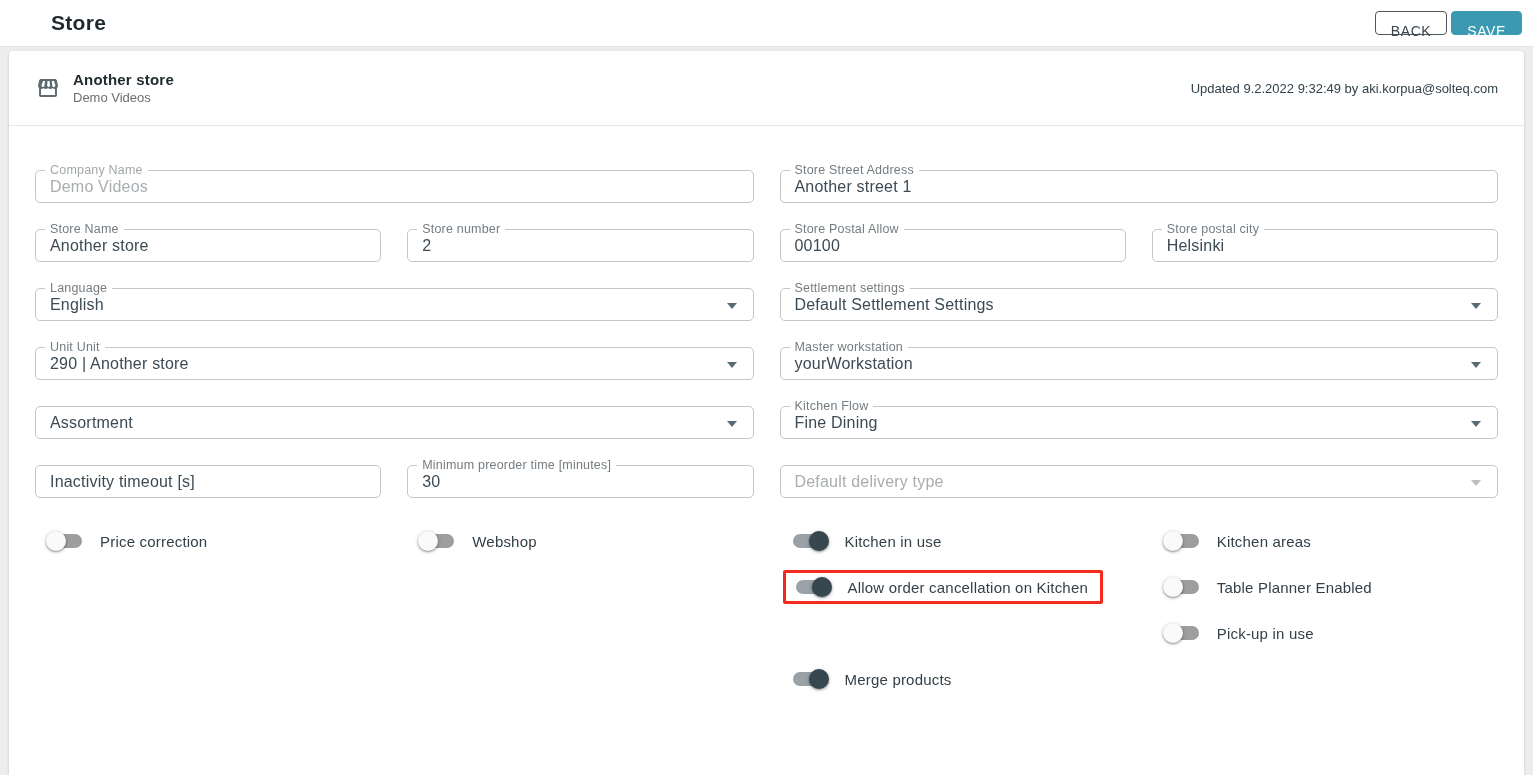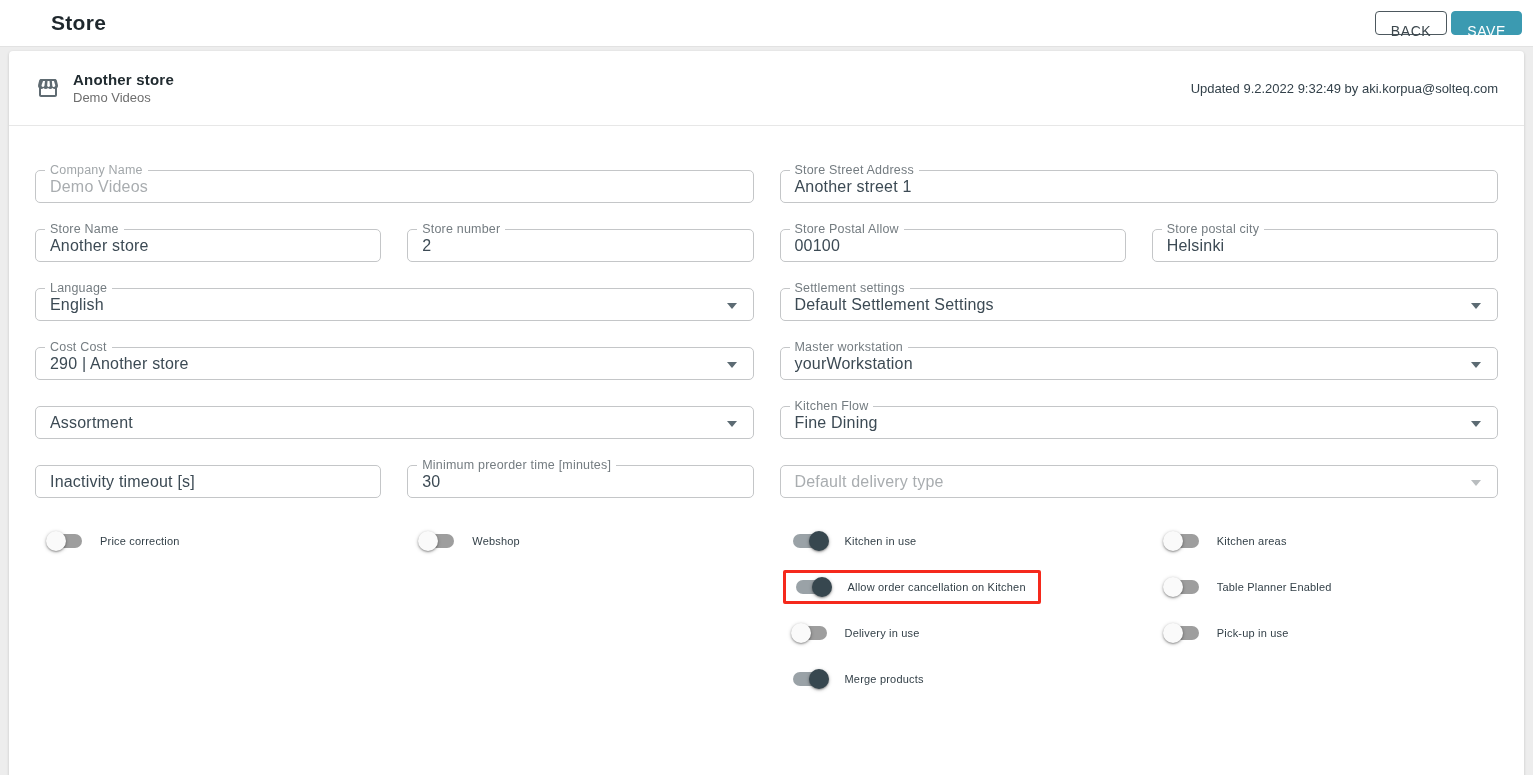--- a/index.html
+++ b/index.html
@@ -167,21 +167,21 @@
     top: 0; left: -2px;
     width: 20px; height: 20px;
     border-radius: 50%;
     background: #fafafa;
     box-shadow: 0 1px 2px rgba(0,0,0,.35), 0 1px 4px rgba(0,0,0,.2);
   }
   .switch.on .track { background: #9aa2a7; }
   .switch.on .knob { left: 16px; background: #37474f; }
   .toggle-label {
     margin-left: 15px;
-    font-size: 11px;
+    font-size: 15px;
     color: #323f47;
     letter-spacing: .2px;
     white-space: nowrap;
   }
 </style>
 </head>
 <body>
 
 <div class="topbar">
   <div class="topbar-title">Store</div>
@@ -241,21 +241,21 @@
       <span>English</span>
       <span class="caret"></span>
     </div>
     <div class="field">
       <span class="flabel">Settlement settings</span>
       <span>Default Settlement Settings</span>
       <span class="caret"></span>
     </div>
 
     <div class="field">
-      <span class="flabel">Cost Cost</span>
+      <span class="flabel">Unit Unit</span>
       <span>290 | Another store</span>
       <span class="caret"></span>
     </div>
     <div class="field">
       <span class="flabel">Master workstation</span>
       <span>yourWorkstation</span>
       <span class="caret"></span>
     </div>
 
     <div class="field">
@@ -326,27 +326,20 @@
     </div>
 
     <div class="toggle-group" style="grid-column:4; grid-row:2;">
       <span class="switch">
           <span class="track"></span>
           <span class="knob"></span>
         </span>
       <span class="toggle-label">Table Planner Enabled</span>
     </div>
 
-    <div class="toggle-group" style="grid-column:3; grid-row:3;">
-      <span class="switch">
-          <span class="track"></span>
-          <span class="knob"></span>
-        </span>
-      <span class="toggle-label">Delivery in use</span>
-    </div>
 
     <div class="toggle-group" style="grid-column:4; grid-row:3;">
       <span class="switch">
           <span class="track"></span>
           <span class="knob"></span>
         </span>
       <span class="toggle-label">Pick-up in use</span>
     </div>
 
     <div class="toggle-group" style="grid-column:3; grid-row:4;">

